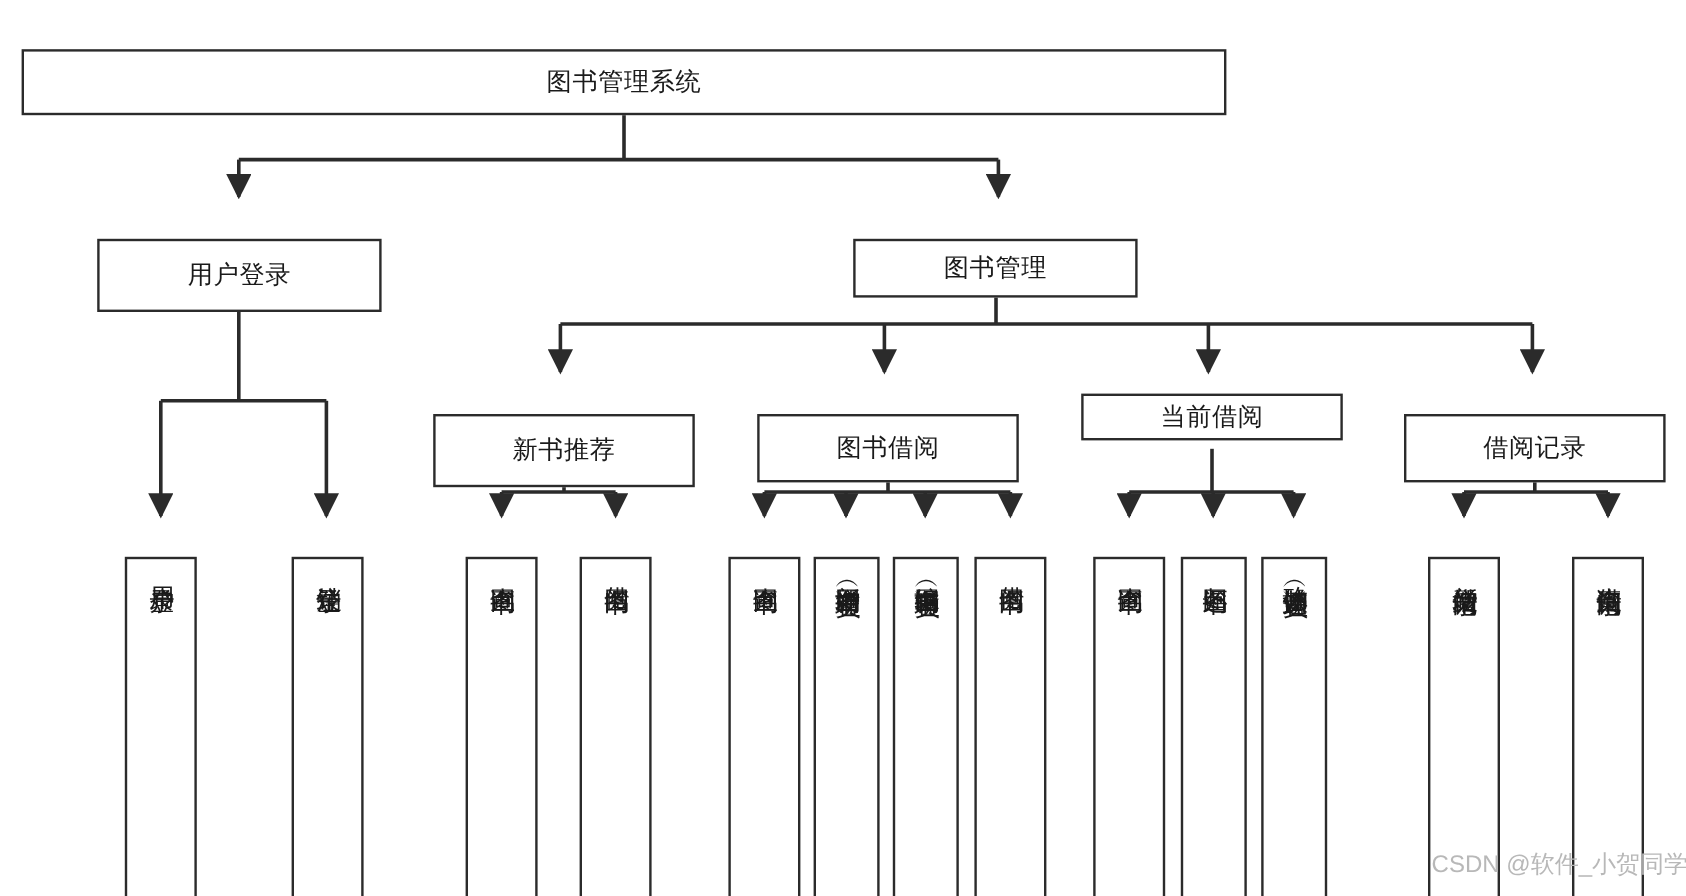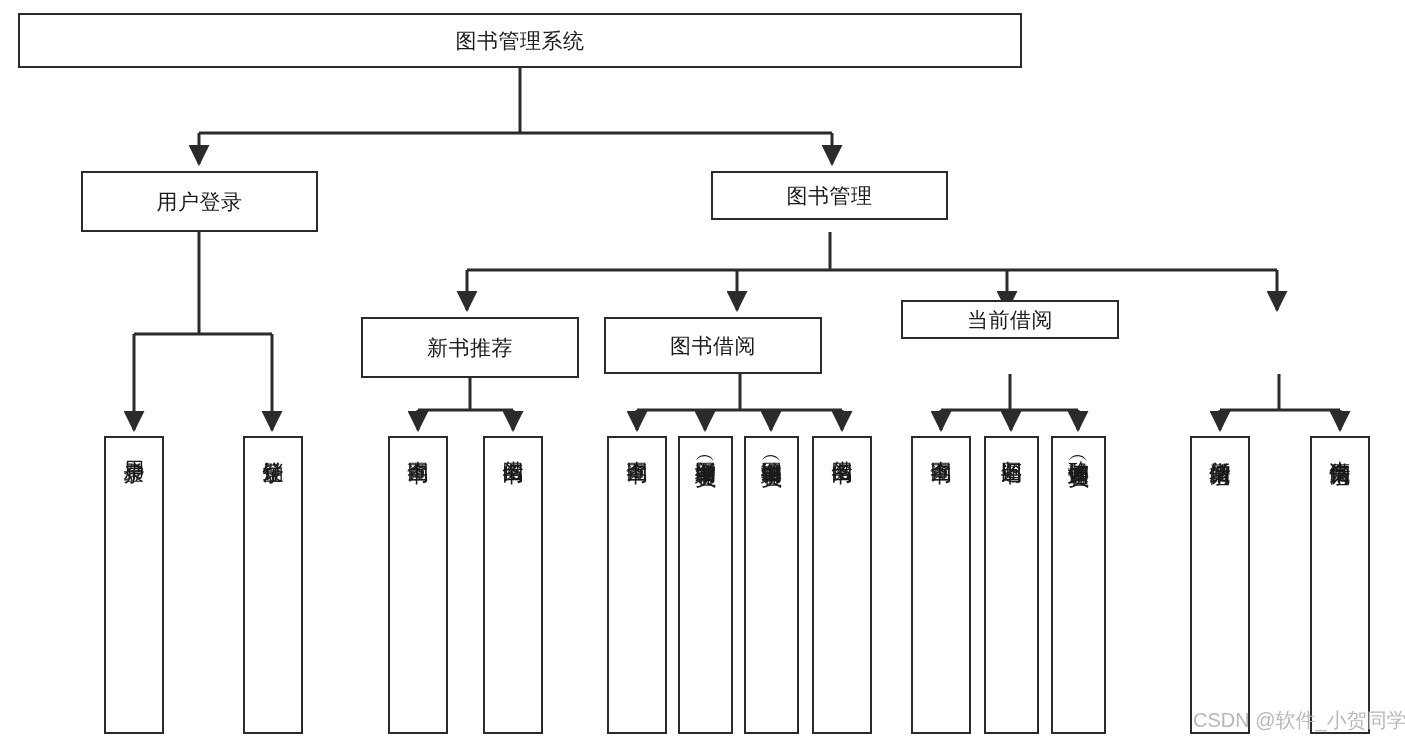--- a/index.html
+++ b/index.html
@@ -27,20 +27,21 @@
   }
   .node {
     position: absolute;
     box-sizing: border-box;
     border: 2px solid #2b2b2b;
     background: #ffffff;
     display: flex;
     align-items: center;
     justify-content: center;
     color: #1a1a1a;
+    margin-top: 28px;
   }
   .node-label {
     display: block;
     text-align: center;
     letter-spacing: 0.5px;
   }
   .node.horizontal .node-label {
     font-size: 21px;
     line-height: 1.2;
     white-space: nowrap;
@@ -133,26 +134,29 @@
   <div class="node horizontal" style="left:81px; top:171px; width:237px; height:61px;">
     <span class="node-label">用户登录</span>
   </div>
   <div class="node horizontal" style="left:711px; top:171px; width:237px; height:49px;">
     <span class="node-label">图书管理</span>
   </div>
 
   <div class="node horizontal" style="left:361px; top:317px; width:218px; height:61px;">
     <span class="node-label">新书推荐</span>
   </div>
-  <div class="node horizontal" style="left:604px; top:317px; width:218px; height:57px;">
+  <div class="node horizontal" style="left:631px; top:317px; width:218px; height:57px;">
     <span class="node-label">图书借阅</span>
   </div>
   <div class="node horizontal" style="left:901px; top:300px; width:218px; height:39px;">
     <span class="node-label">当前借阅</span>
   </div>
+  <div class="node horizontal" style="left:1170px; top:317px; width:218px; height:57px;">
+    <span class="node-label">借阅记录</span>
+  </div>
 
   <div class="node vertical" style="left:104px; top:436px; width:60px; height:298px;">
     <span class="node-label">用户登录</span>
   </div>
   <div class="node vertical" style="left:243px; top:436px; width:60px; height:298px;">
     <span class="node-label">注销登录</span>
   </div>
 
   <div class="node vertical" style="left:388px; top:436px; width:60px; height:298px;">
     <span class="node-label">查询图书</span>

